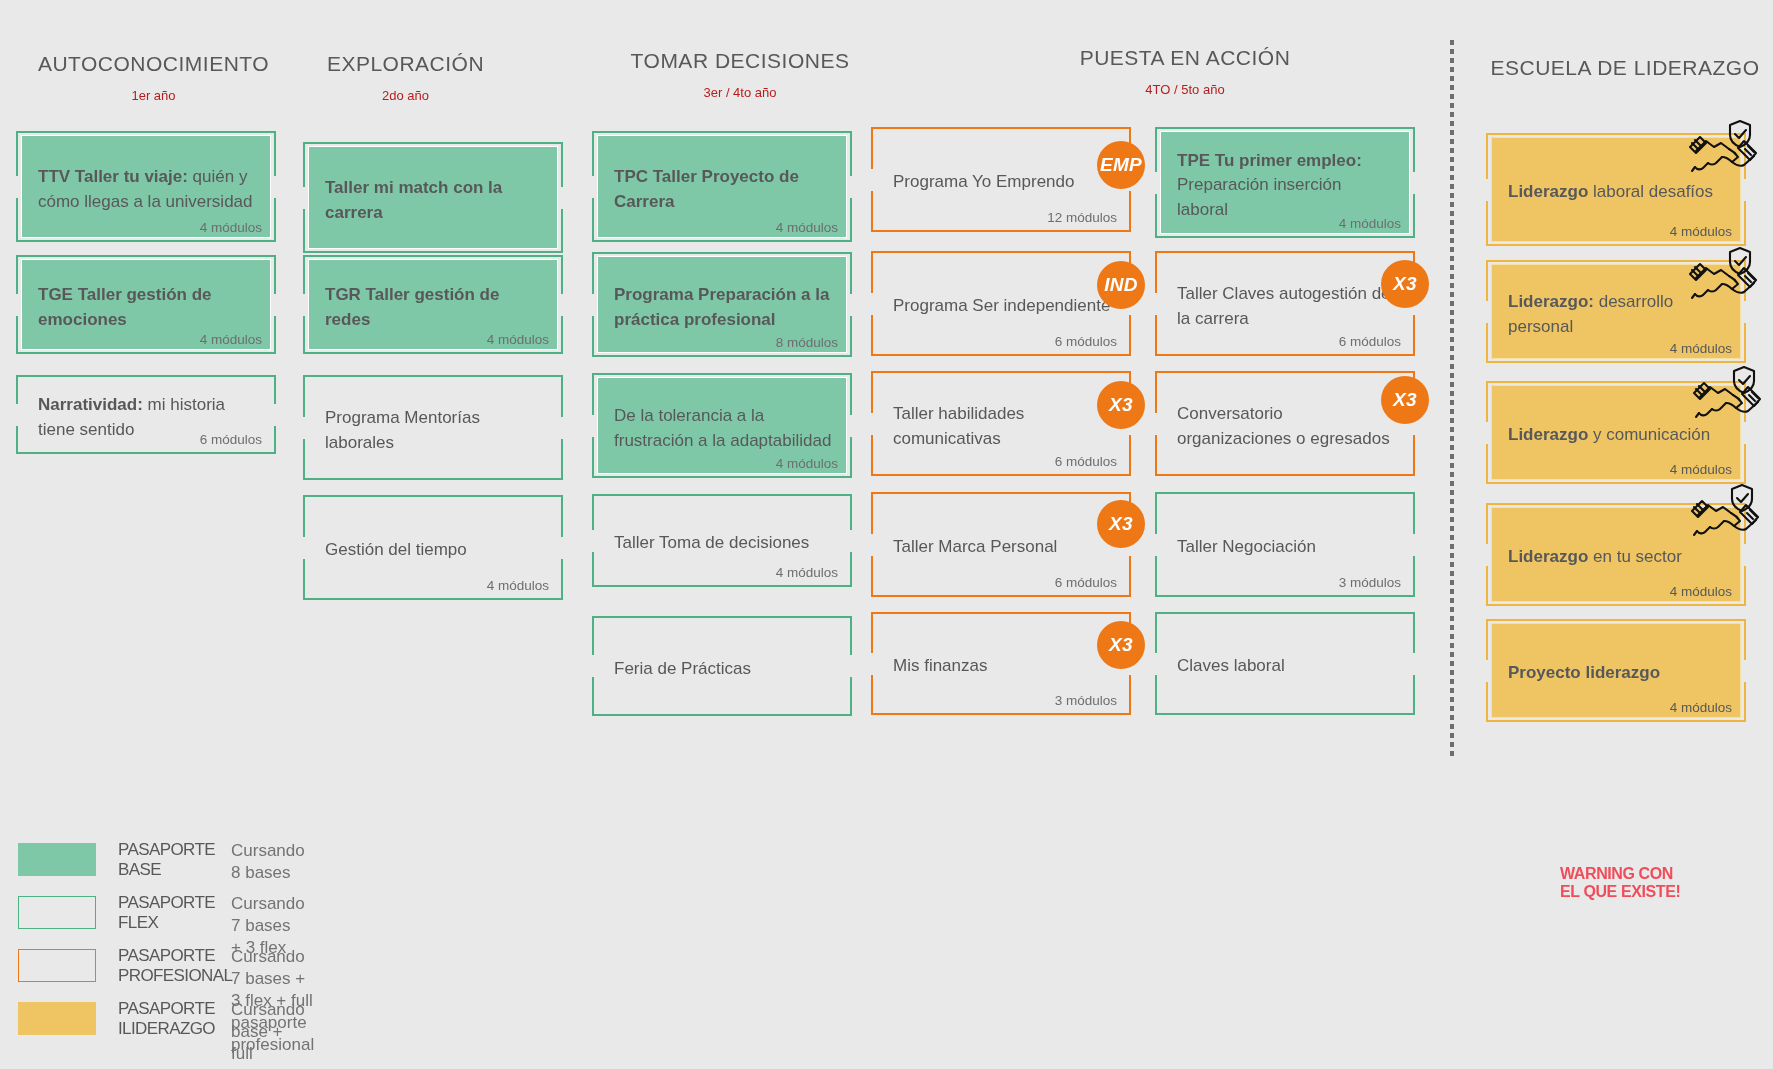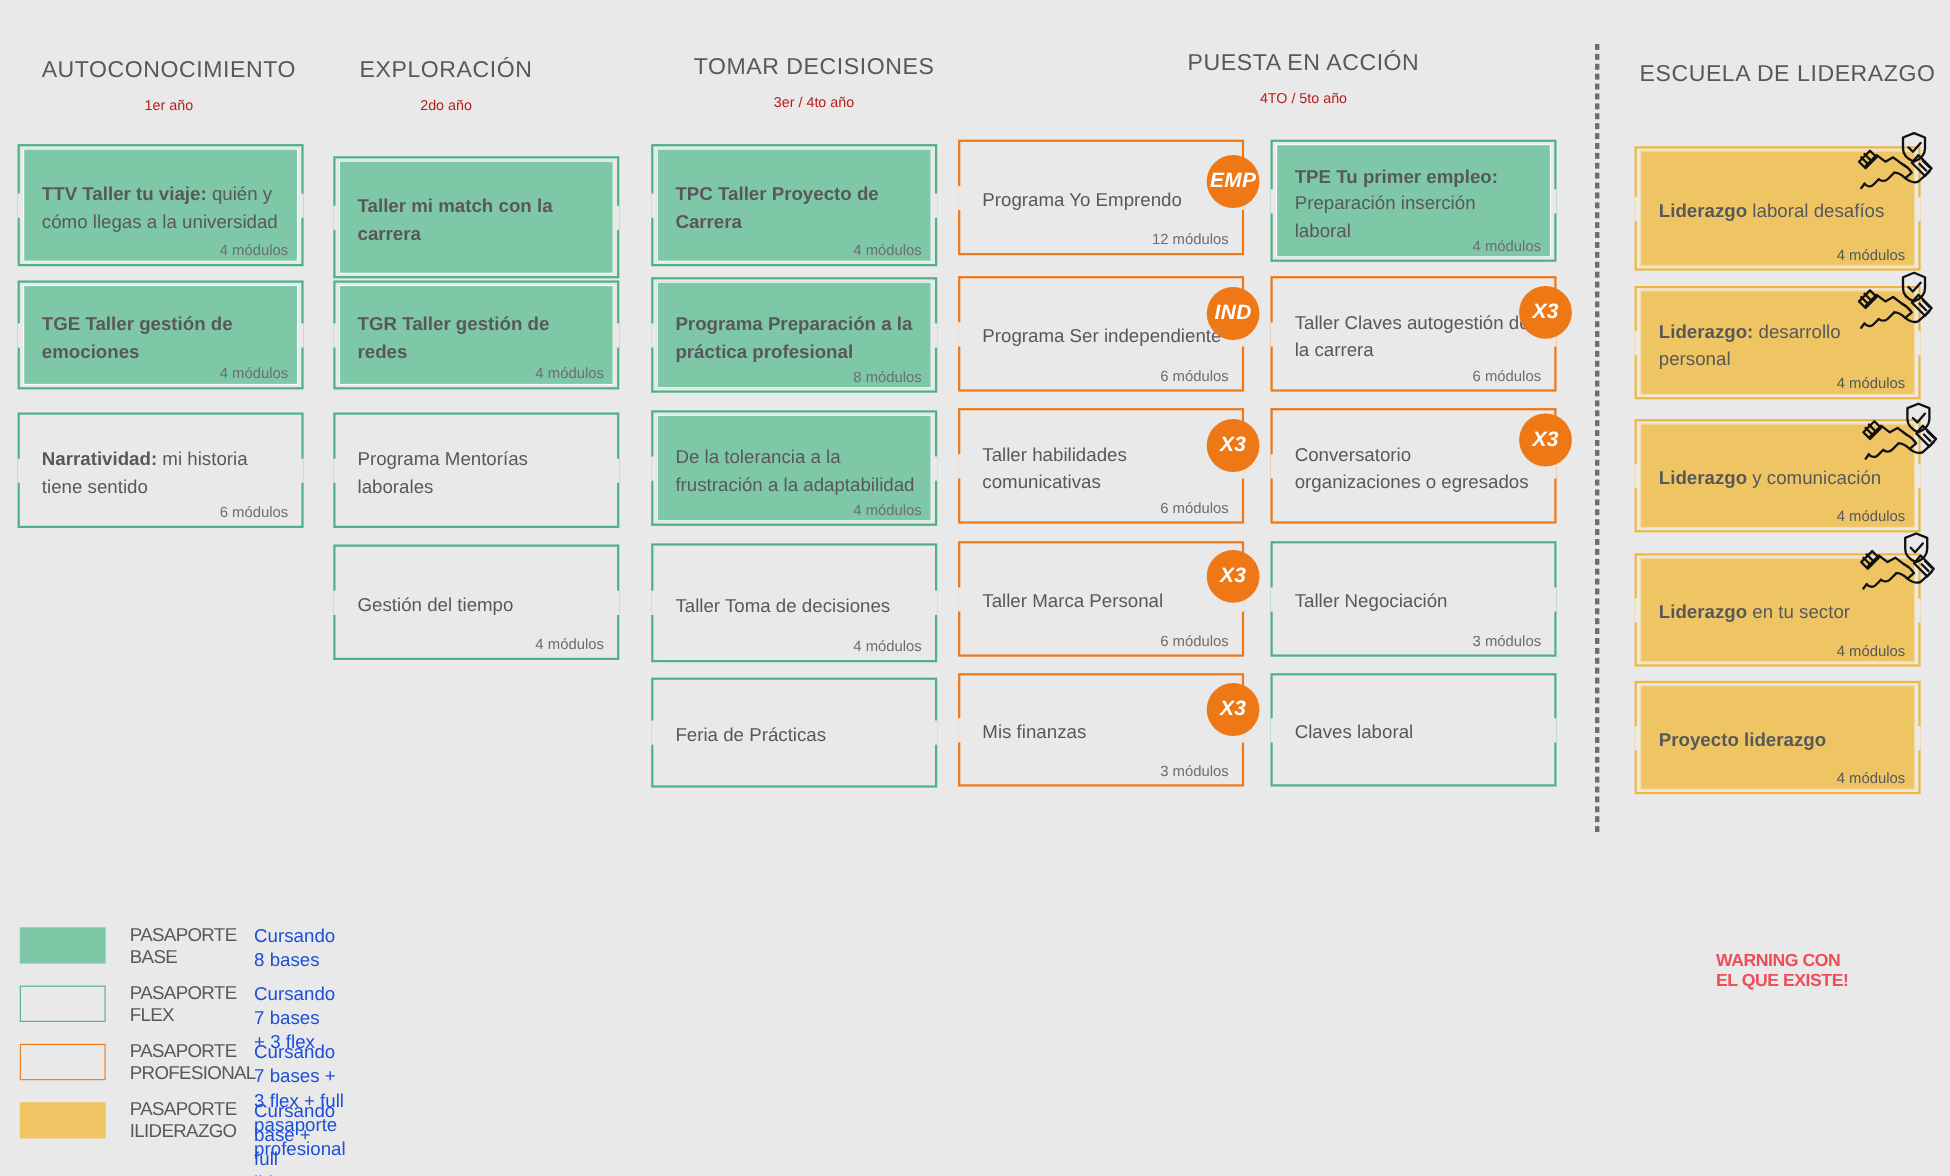--- a/index.html
+++ b/index.html
@@ -105,21 +105,21 @@
   .sw-flex { background: transparent; border: 1.5px solid #4eb085; }
   .sw-pro  { background: transparent; border: 1.5px solid #ee7716; }
   .sw-lid  { background: #efc564; }
   .leg-name {
     position: absolute; left: 100px; top: 5px;
     font-size: 17px; line-height: 1.18; color: #58585a;
     letter-spacing: -0.6px; white-space: pre-line;
   }
   .leg-desc {
     position: absolute; left: 213px; top: 5px;
-    font-size: 17px; line-height: 1.3; color: #1d4ed8; white-space: pre-line;
+    font-size: 17px; line-height: 1.3; color: #737373; white-space: pre-line;
   }
 
   
   .warning {
     position: absolute; left: 1560px; top: 865px;
     color: #ef4d5a; font-size: 16px; font-weight: bold;
     line-height: 1.15; letter-spacing: -0.4px; white-space: pre-line;
     text-align: left;
   }
 </style>
@@ -164,21 +164,21 @@
   <div class="frame"></div>
   <div class="panel"></div>
   <div class="notch-l"></div>
   <div class="notch-r"></div>
   <div class="body">
     <div class="txt"><b>TGE Taller gestión de emociones</b><span></span></div>
   </div>
   <div class="mods">4 módulos</div>
 </div>
 
-<div class="card c-flex" style="left:16px;top:375px;width:260px;height:105px;">
+<div class="card c-flex" style="left:16px;top:375px;width:260px;height:79px;">
   <div class="frame"></div>
   <div class="panel"></div>
   <div class="notch-l"></div>
   <div class="notch-r"></div>
   <div class="body">
     <div class="txt"><b>Narratividad:</b><span> mi historia tiene sentido</span></div>
   </div>
   <div class="mods">6 módulos</div>
 </div>
 
@@ -252,21 +252,21 @@
   <div class="frame"></div>
   <div class="panel"></div>
   <div class="notch-l"></div>
   <div class="notch-r"></div>
   <div class="body">
     <div class="txt"><b></b><span>De la tolerancia a la frustración a la adaptabilidad</span></div>
   </div>
   <div class="mods">4 módulos</div>
 </div>
 
-<div class="card c-flex" style="left:592px;top:494px;width:260px;height:108px;">
+<div class="card c-flex" style="left:592px;top:494px;width:260px;height:93px;">
   <div class="frame"></div>
   <div class="panel"></div>
   <div class="notch-l"></div>
   <div class="notch-r"></div>
   <div class="body">
     <div class="txt"><b></b><span>Taller Toma de decisiones</span></div>
   </div>
   <div class="mods">4 módulos</div>
 </div>
 

